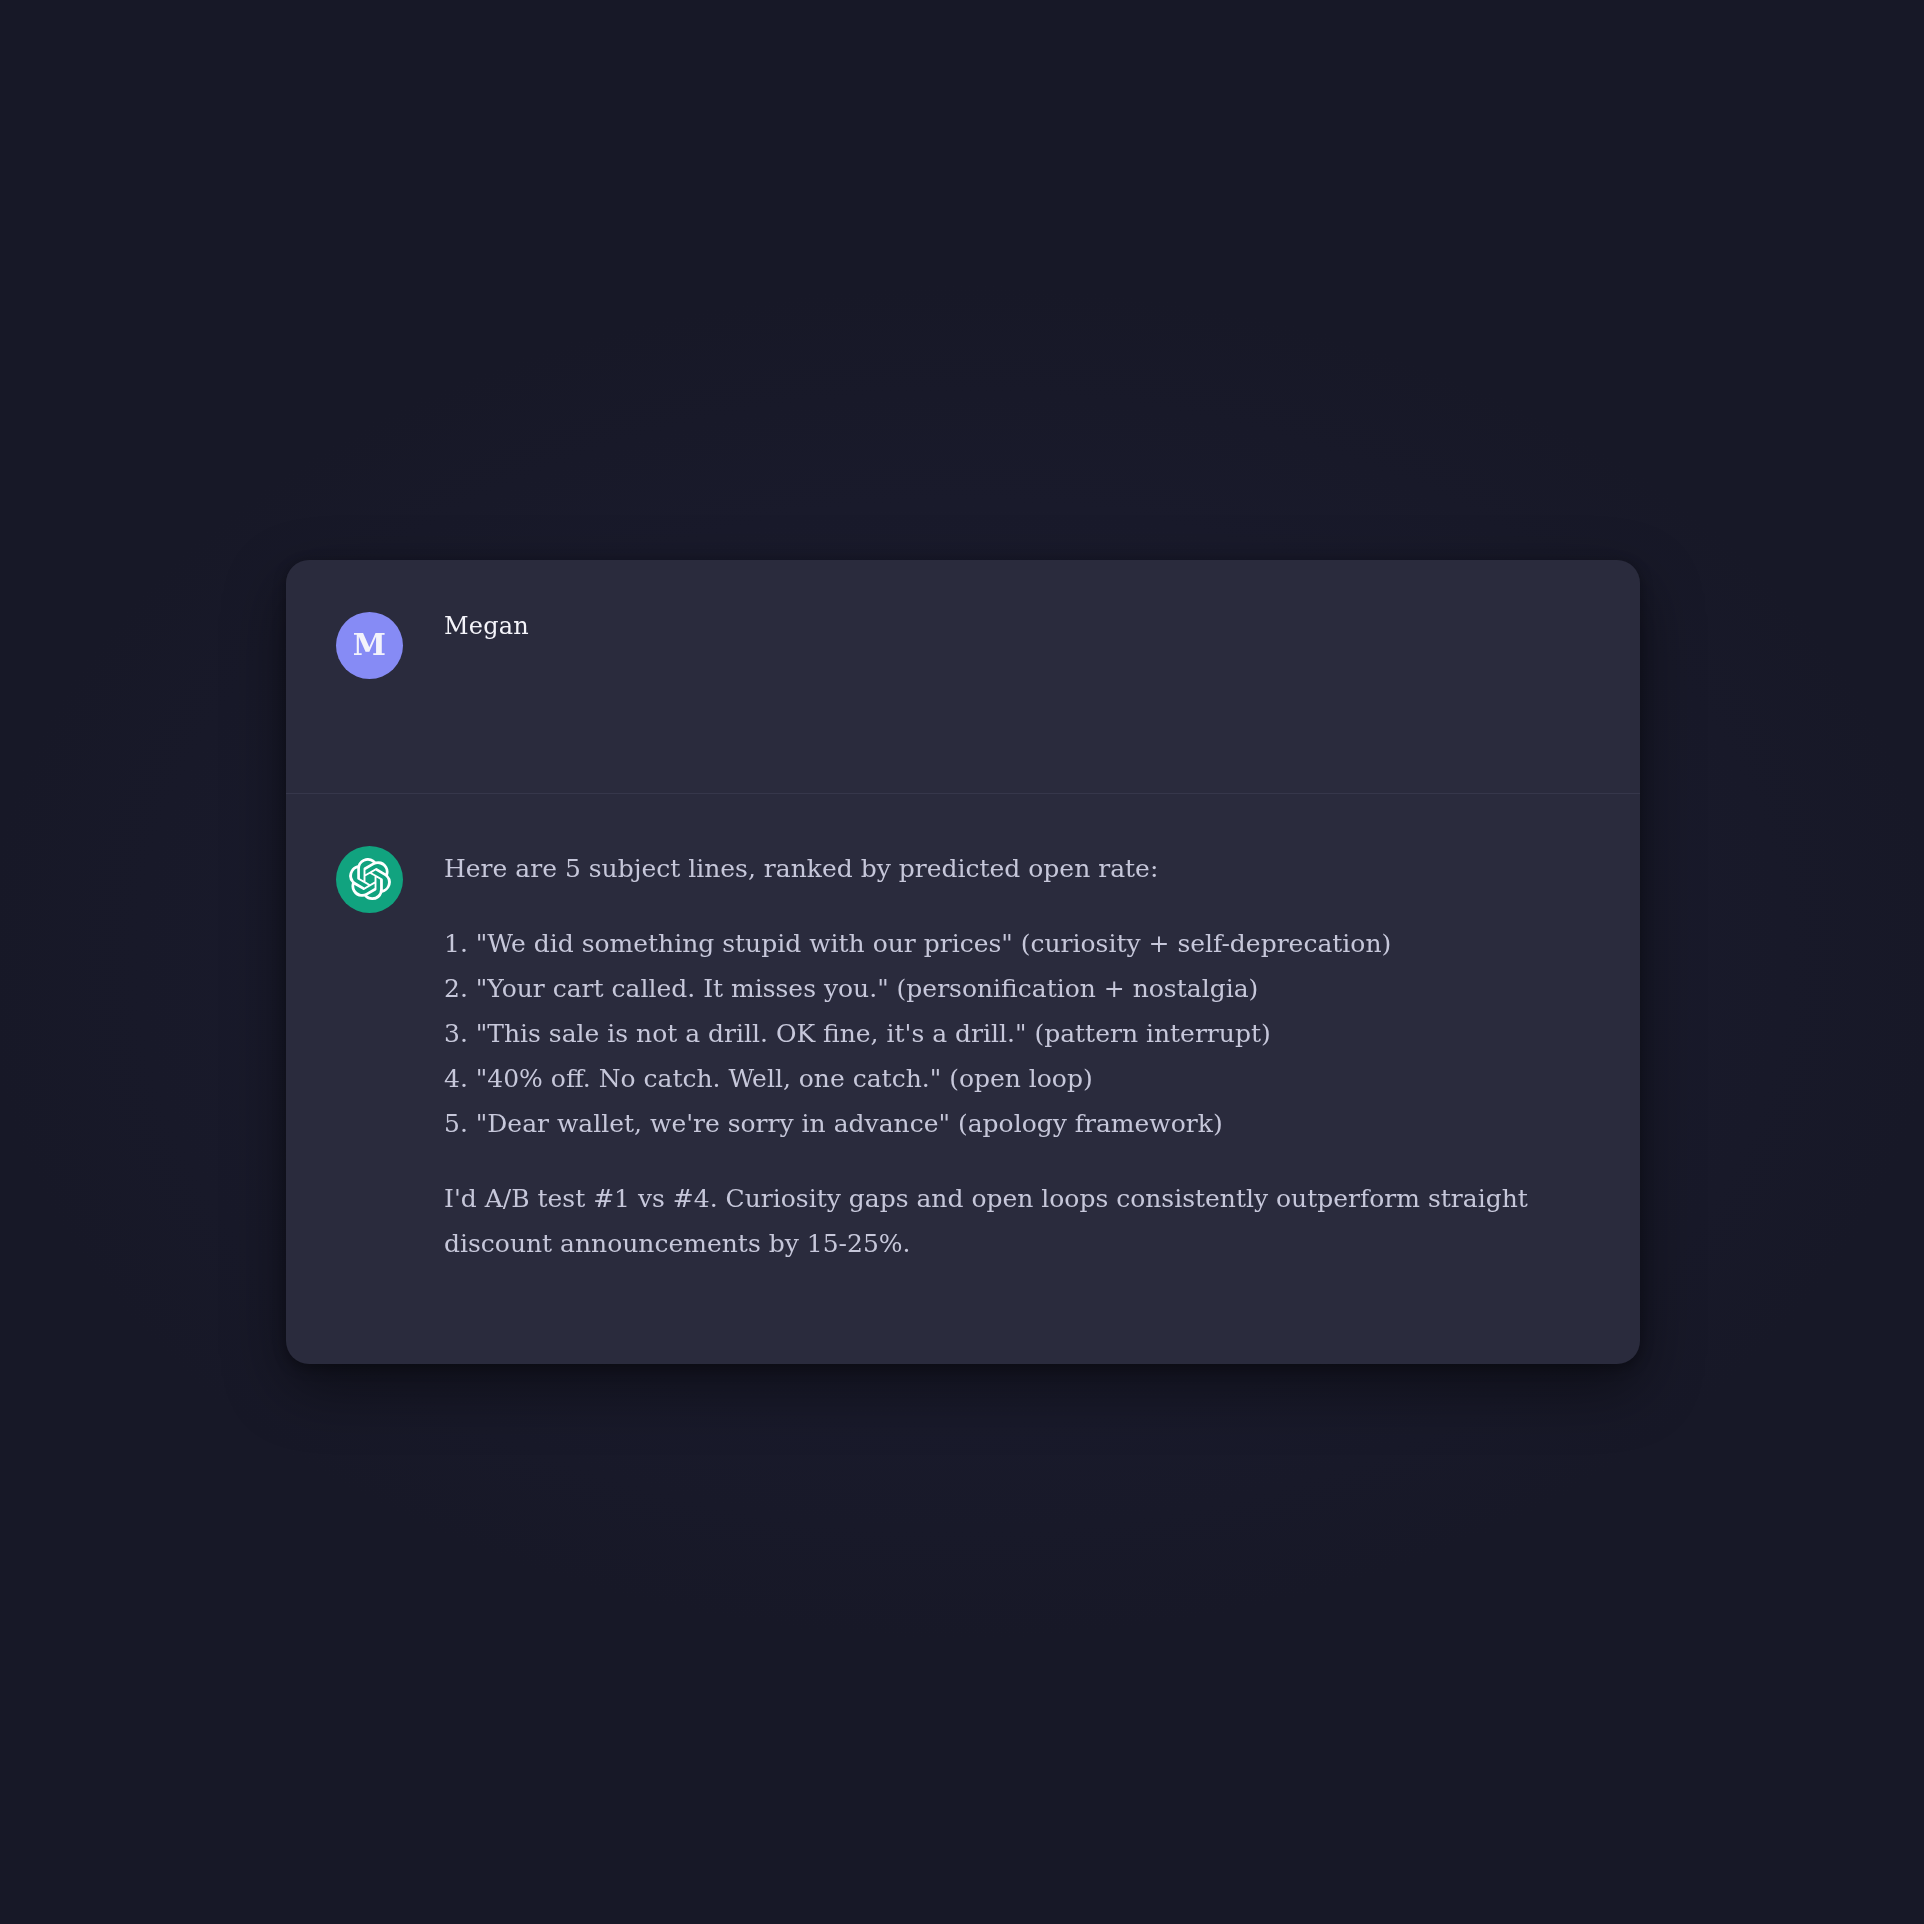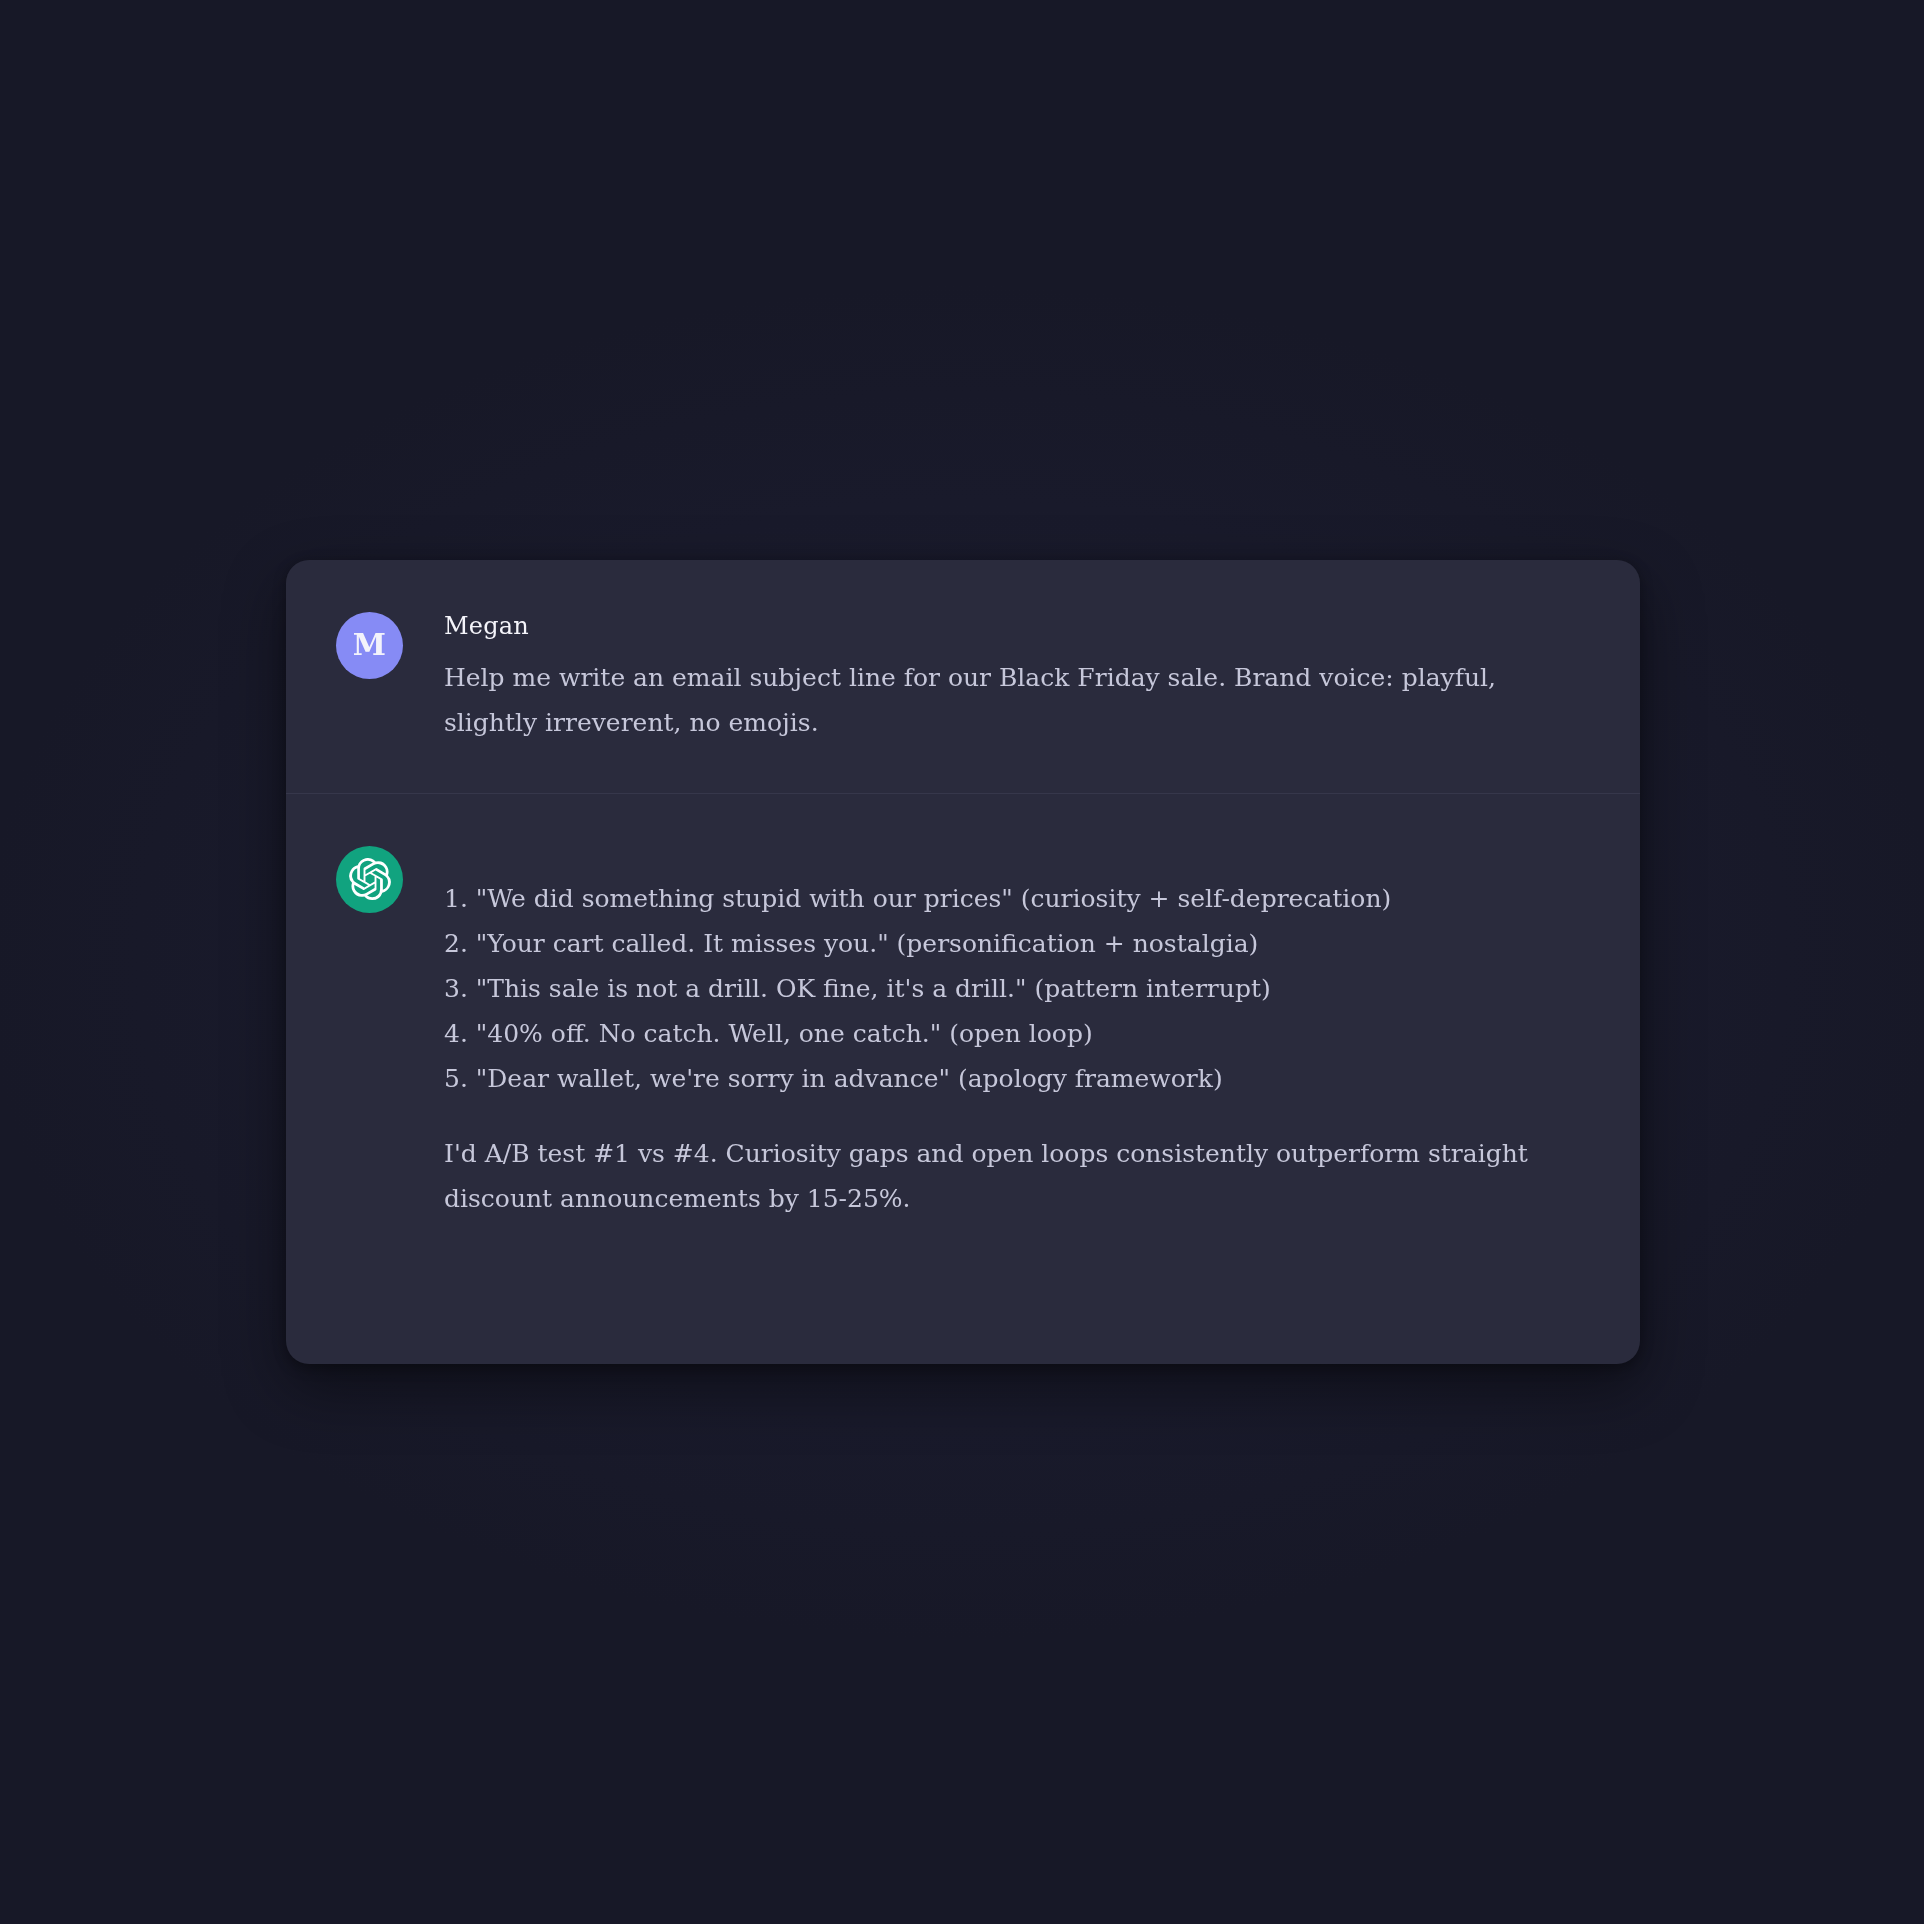--- a/index.html
+++ b/index.html
@@ -154,37 +154,37 @@
 <div class="stage">
 
   <div class="chat-card">
 
     <div class="message message-user">
       <div class="avatar avatar-user">
         <span class="avatar-initial">M</span>
       </div>
       <div class="msg-body">
         <div class="author">Megan</div>
-        <p class="body-text para">Help me write an email subject line for our Black Friday sale. Brand voice: playful, slightly irreverent, no emojis.</p>
       </div>
     </div>
 
     <div class="divider"></div>
 
     <div class="message message-assistant">
       <div class="avatar avatar-assistant">
         <span>
           <svg viewBox="0 0 24 24" xmlns="http://www.w3.org/2000/svg" aria-hidden="true">
             <path fill="#ffffff" d="M22.282 9.821a5.985 5.985 0 0 0-.516-4.91 6.046 6.046 0 0 0-6.51-2.9A6.065 6.065 0 0 0 4.981 4.18a5.985 5.985 0 0 0-3.998 2.9 6.046 6.046 0 0 0 .743 7.097 5.98 5.98 0 0 0 .51 4.911 6.051 6.051 0 0 0 6.515 2.9A5.985 5.985 0 0 0 13.26 24a6.056 6.056 0 0 0 5.772-4.206 5.99 5.99 0 0 0 3.997-2.9 6.056 6.056 0 0 0-.747-7.073zM13.26 22.43a4.476 4.476 0 0 1-2.876-1.04l.141-.081 4.779-2.758a.795.795 0 0 0 .392-.681v-6.737l2.02 1.168a.071.071 0 0 1 .038.052v5.583a4.504 4.504 0 0 1-4.494 4.494zM3.6 18.304a4.47 4.47 0 0 1-.535-3.014l.142.085 4.783 2.759a.771.771 0 0 0 .78 0l5.843-3.369v2.332a.08.08 0 0 1-.033.062L9.74 19.95a4.5 4.5 0 0 1-6.14-1.646zM2.34 7.896a4.485 4.485 0 0 1 2.366-1.973V11.6a.766.766 0 0 0 .388.676l5.815 3.355-2.02 1.168a.076.076 0 0 1-.071 0l-4.83-2.786A4.504 4.504 0 0 1 2.34 7.872zm16.597 3.855-5.833-3.387L15.119 7.2a.076.076 0 0 1 .071 0l4.83 2.791a4.494 4.494 0 0 1-.676 8.105v-5.678a.79.79 0 0 0-.407-.667zm2.01-3.023-.141-.085-4.774-2.782a.776.776 0 0 0-.785 0L9.409 9.23V6.897a.066.066 0 0 1 .028-.061l4.83-2.787a4.5 4.5 0 0 1 6.68 4.66zM8.305 12.863l-2.02-1.164a.08.08 0 0 1-.038-.057V6.075a4.5 4.5 0 0 1 7.375-3.453l-.142.08L8.7 5.46a.795.795 0 0 0-.393.681zm1.097-2.365 2.602-1.5 2.607 1.5v2.999l-2.597 1.5-2.607-1.5z"></path>
           </svg>
         </span>
       </div>
 
       <div class="msg-body">
 
+        <p class="body-text para">Here are 5 subject lines, ranked by predicted open rate:</p>
 
         <div class="gap-block"></div>
 
         <ol class="numbered-list">
           <li>
             <span class="li-num">1. </span>
             <span class="li-text">"We did something stupid with our prices" (curiosity + self-deprecation)</span>
           </li>
           <li>
             <span class="li-num">2. </span>

